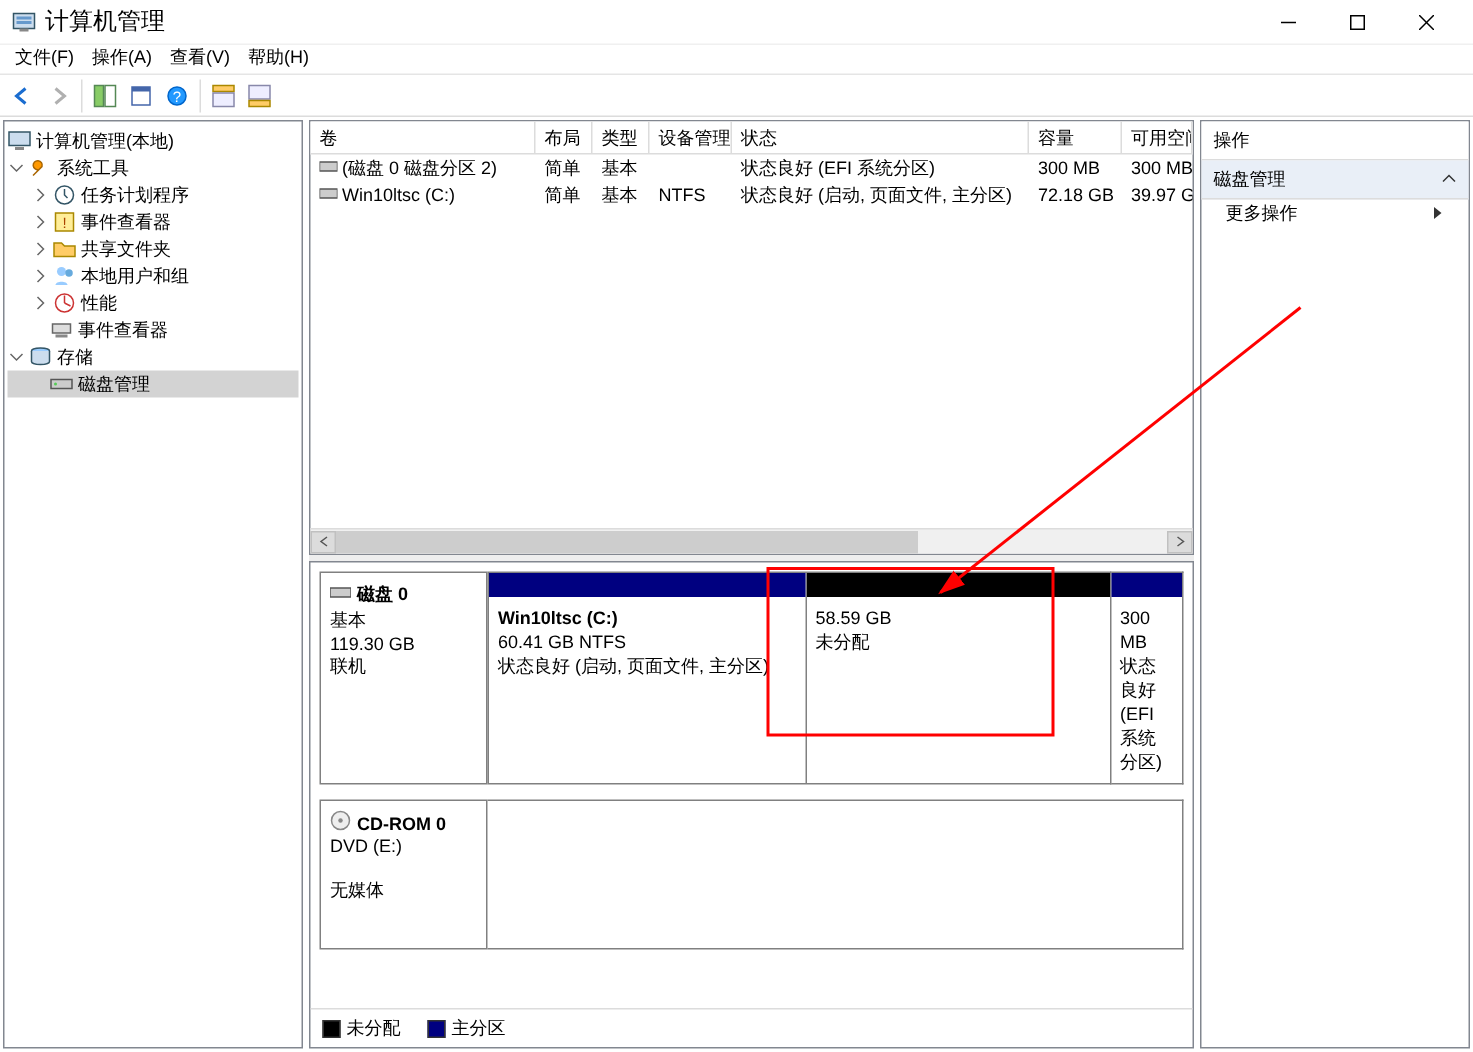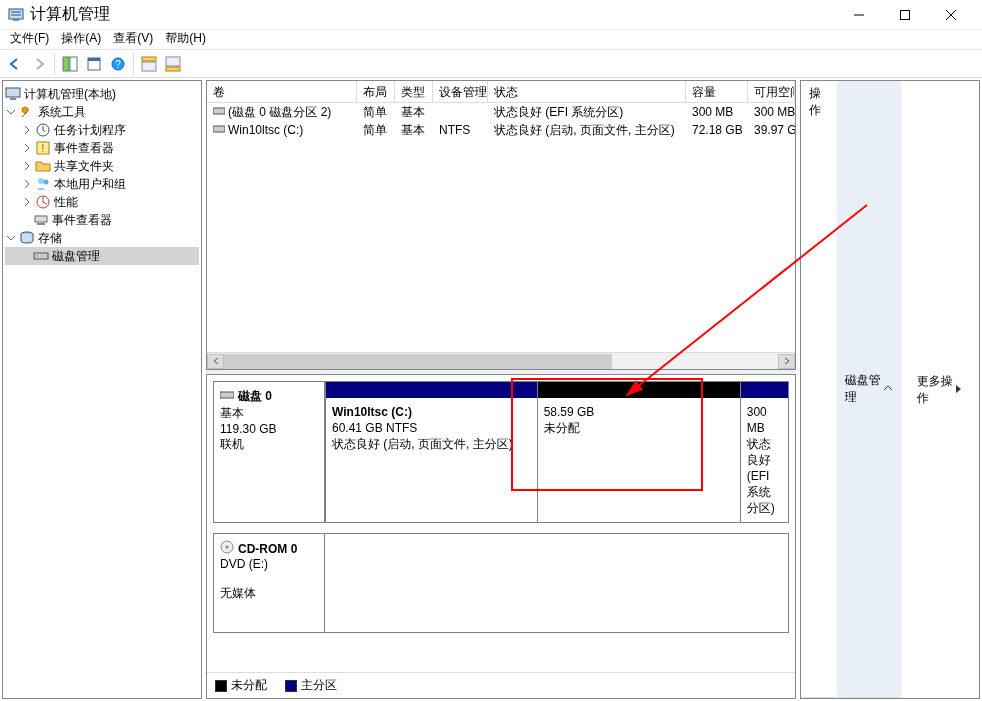--- a/index.html
+++ b/index.html
@@ -38,21 +38,21 @@
   .disk-label { width: 112px; border: 1px solid #808080; padding: 6px; background: #fff; }
   .disk-label .dl-name { font-weight: bold; display: flex; align-items: center; gap: 4px; }
   .disk-parts { flex: 1; display: flex; position: relative; }
   .part { border: 1px solid #808080; border-left: none; display: flex; flex-direction: column; }
   .part:first-child { border-left: 1px solid #808080; }
   .part-hdr { height: 16px; }
   .part-body { padding: 6px; flex: 1; font-size: 12px; line-height: 16px; overflow: hidden; }
   .legend { border-top: 1px solid #dcdcdc; padding: 4px 8px; display: flex; gap: 18px; align-items: center; }
   .legend-item { display: flex; align-items: center; gap: 4px; }
   .legend-sw { width: 12px; height: 12px; border: 1px solid #333; }
-  .actions-panel { width: 180px; border: 1px solid #828790; background: #fff; margin: 2px; display: flex; flex-direction: row; }
+  .actions-panel { width: 180px; border: 1px solid #828790; background: #fff; margin: 2px; display: flex; flex-direction: column; }
   .ap-head { background: #fff; border-bottom: 1px solid #dcdcdc; padding: 4px 8px; font-weight: 400; }
   .ap-sec { background: #e9eff7; padding: 4px 8px; border-bottom: 1px solid #dcdcdc; display: flex; justify-content: space-between; align-items: center; cursor: default; }
   .ap-item { padding: 1px 16px; display: flex; align-items: center; justify-content: space-between; cursor: default; }
   
   .svg-ico { width: 16px; height: 16px; display: block; }
   .red-box { position: absolute; border: 2px solid #ff0000; pointer-events: none; z-index: 50; }
   .red-arrow { position: absolute; pointer-events: none; z-index: 51; }
 </style>
 </head>
 <body>

